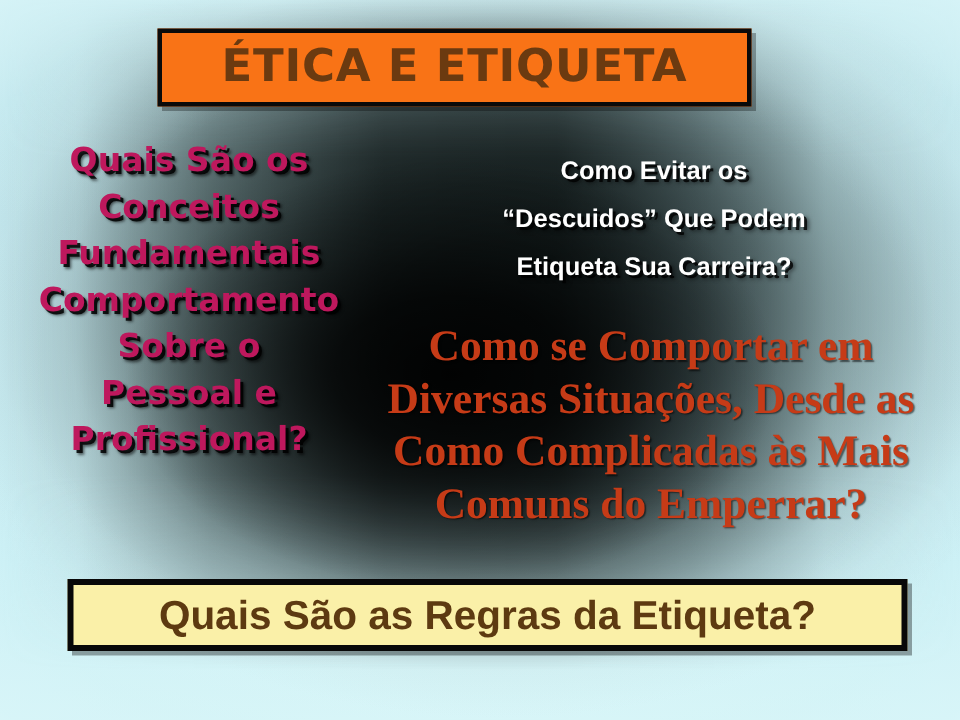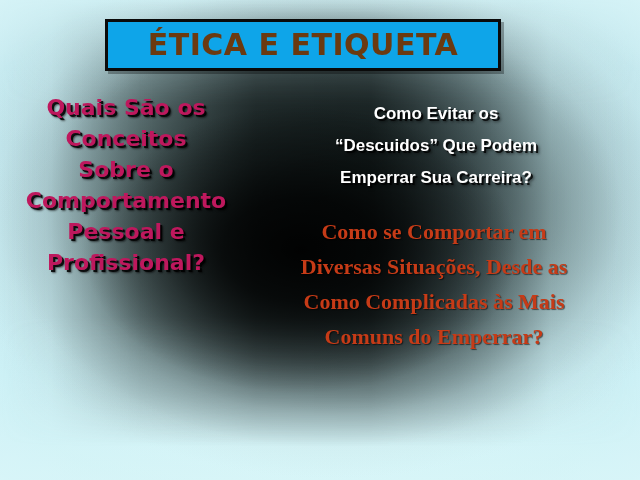--- a/index.html
+++ b/index.html
@@ -100,21 +100,21 @@
   }
 
   
   #title-box {
     position: absolute;
     left: 105px;
     top: 19px;
     width: 396px;
     height: 52px;
     box-sizing: border-box;
-    background: #0ea5e9;
+    background: #f97316;
     border: 3px solid #0a0a0a;
     display: flex;
     align-items: center;
     justify-content: center;
     box-shadow: 3px 3px 0 rgba(0,0,0,0.30);
   }
 
   #title-text {
     font-family: "DejaVu Sans", sans-serif;
     font-weight: bold;
@@ -172,21 +172,21 @@
     position: absolute;
     left: 232px;
     top: 214px;
     width: 404px;
     text-align: center;
   }
 
   #right-paragraph .line {
     font-family: "Liberation Serif", "DejaVu Serif", serif;
     font-weight: bold;
-    font-size: 22px;
+    font-size: 29px;
     line-height: 35px;
     color: #c63b17;
     white-space: nowrap;
     text-shadow: 1px 1px 1px rgba(0,0,0,0.55);
   }
 
   
   #bottom-banner {
     position: absolute;
     left: 45px;
@@ -222,33 +222,37 @@
   <div class="bg-layer bg-core"></div>
   <div class="bg-layer bg-edge"></div>
 
   <div id="title-box">
     <span id="title-text">ÉTICA E ETIQUETA</span>
   </div>
 
   <div id="left-column">
     <div class="line">Quais São os</div>
     <div class="line">Conceitos</div>
+    <div class="line">Fundamentais</div>
+    <div class="line">Comportamento</div>
     <div class="line">Sobre o</div>
-    <div class="line">Comportamento</div>
     <div class="line">Pessoal e</div>
     <div class="line">Profissional?</div>
   </div>
 
   <div id="right-heading">
     <div class="line">Como Evitar os</div>
     <div class="line">“Descuidos” Que Podem</div>
-    <div class="line">Emperrar Sua Carreira?</div>
+    <div class="line">Etiqueta Sua Carreira?</div>
   </div>
 
   <div id="right-paragraph">
     <div class="line">Como se Comportar em</div>
     <div class="line">Diversas Situações, Desde as</div>
     <div class="line">Como Complicadas às Mais</div>
     <div class="line">Comuns do Emperrar?</div>
   </div>
 
+  <div id="bottom-banner">
+    <span id="bottom-banner-text">Quais São as Regras da Etiqueta?</span>
+  </div>
 
 </div>
 
 </body></html>

